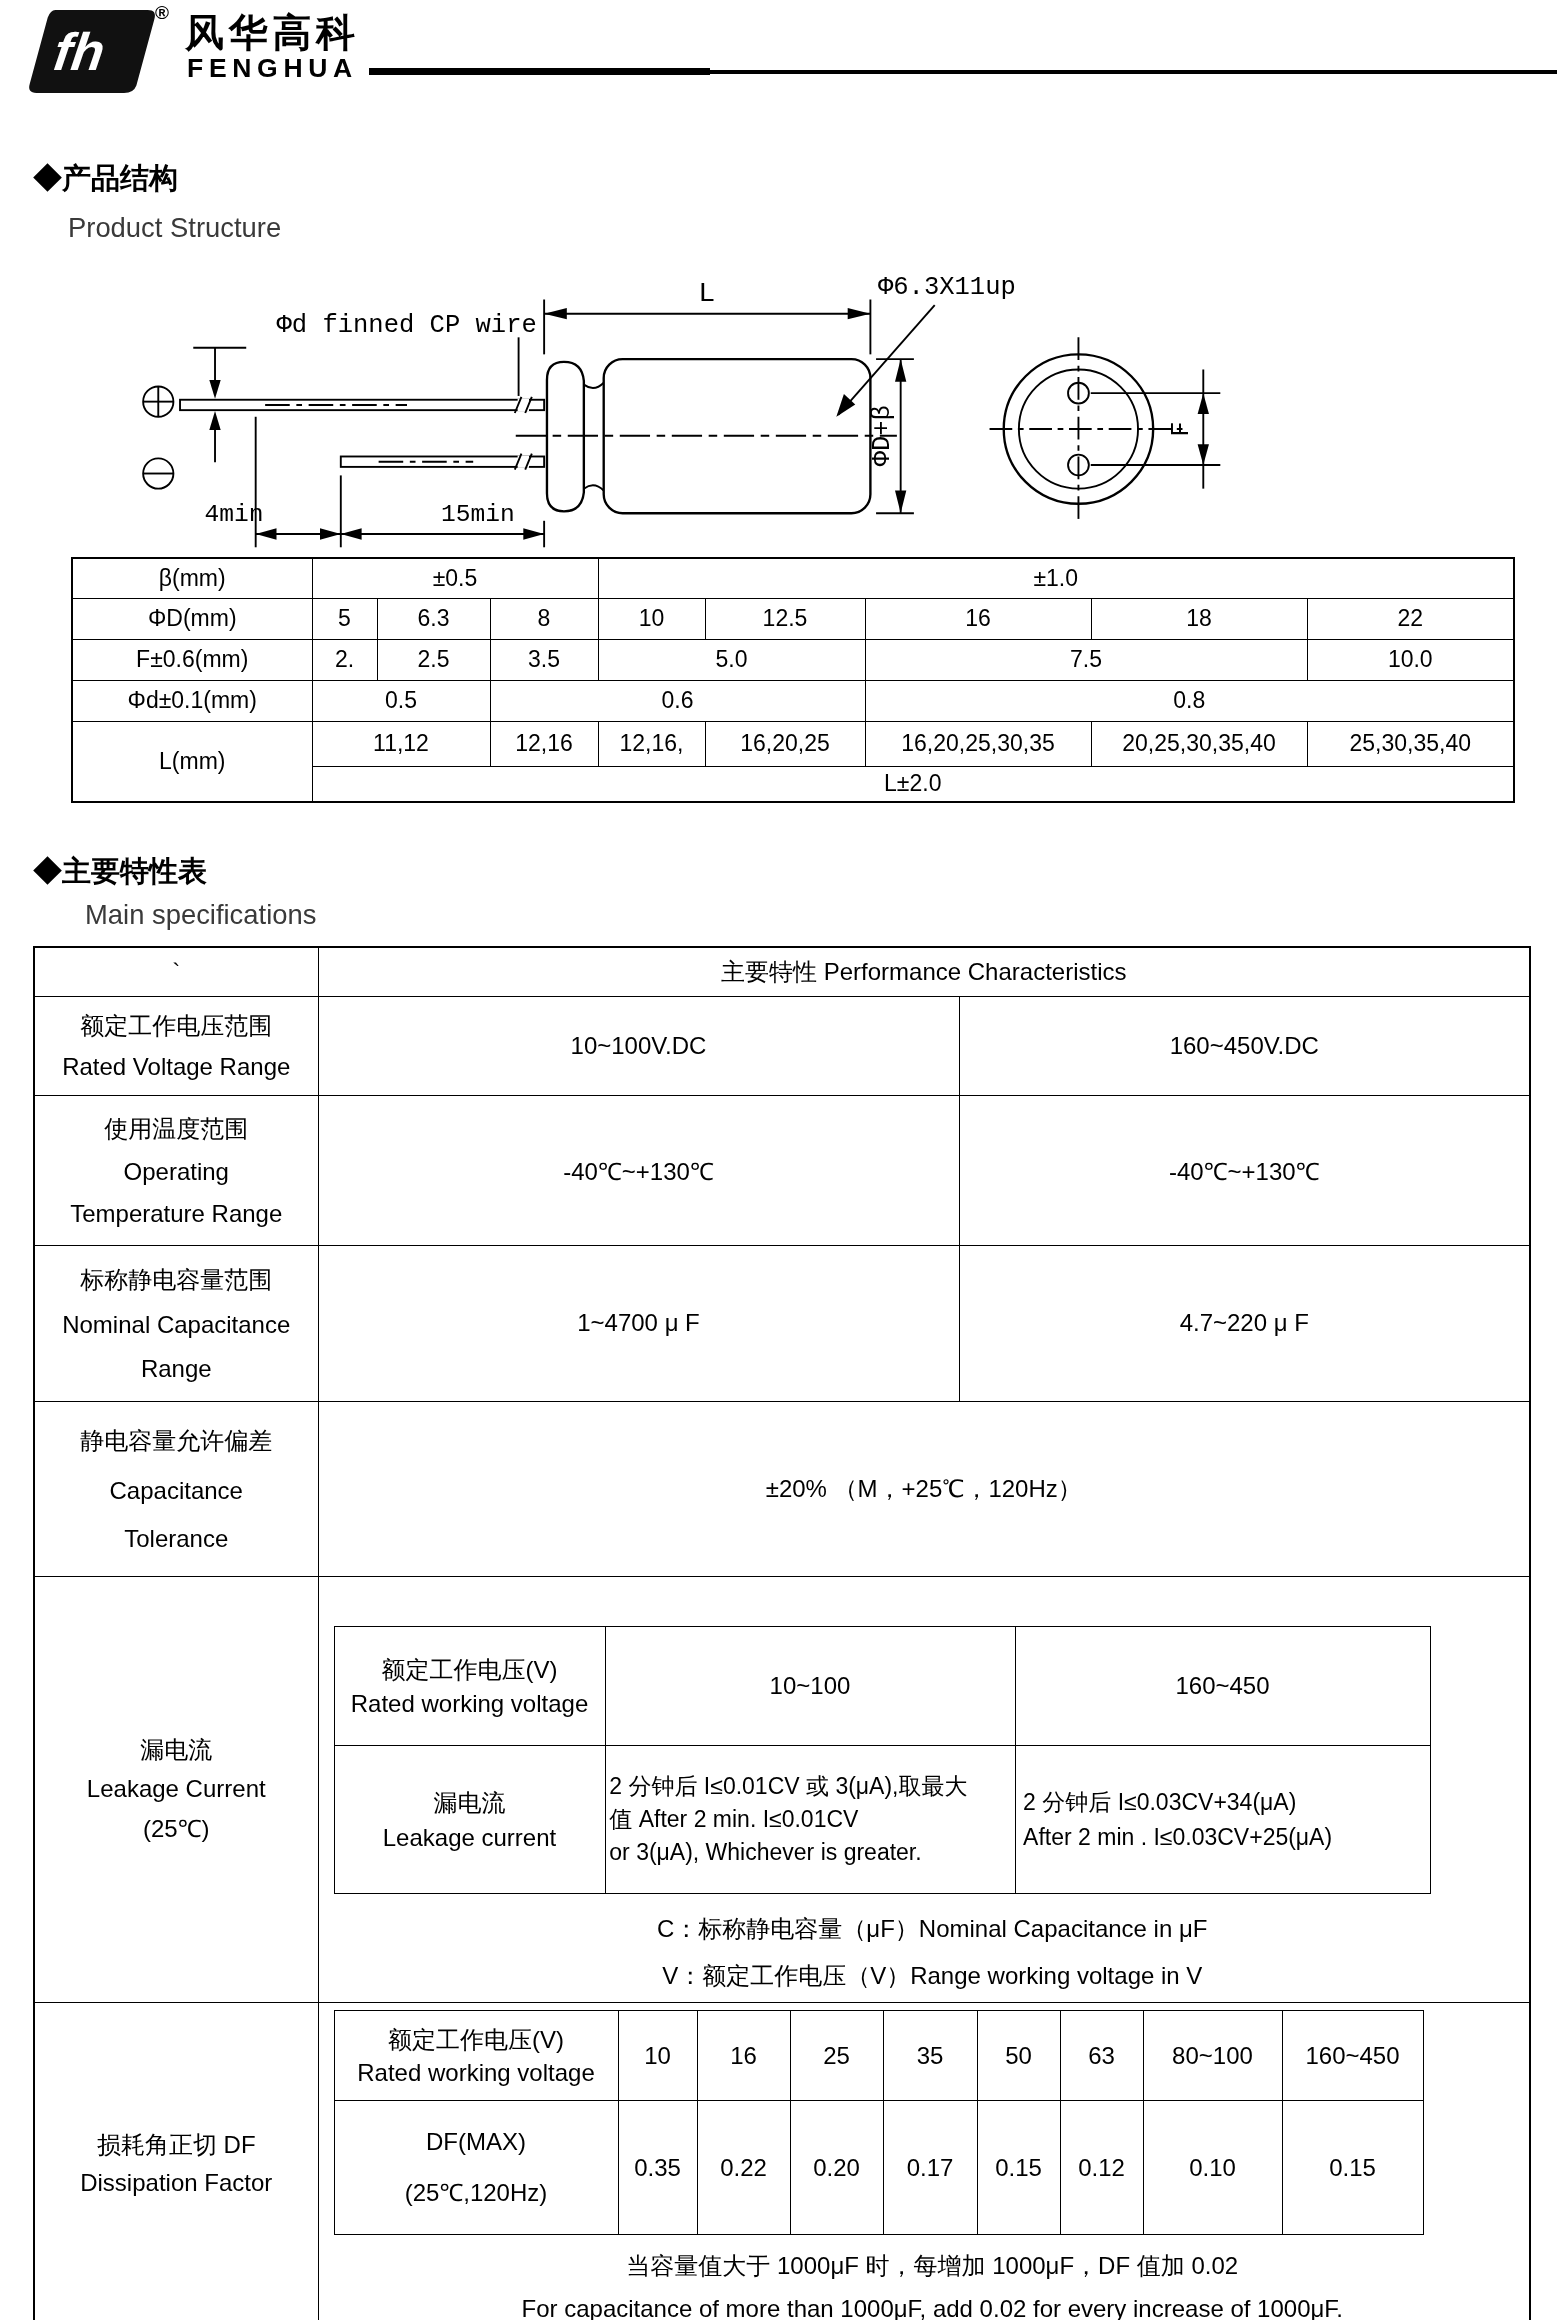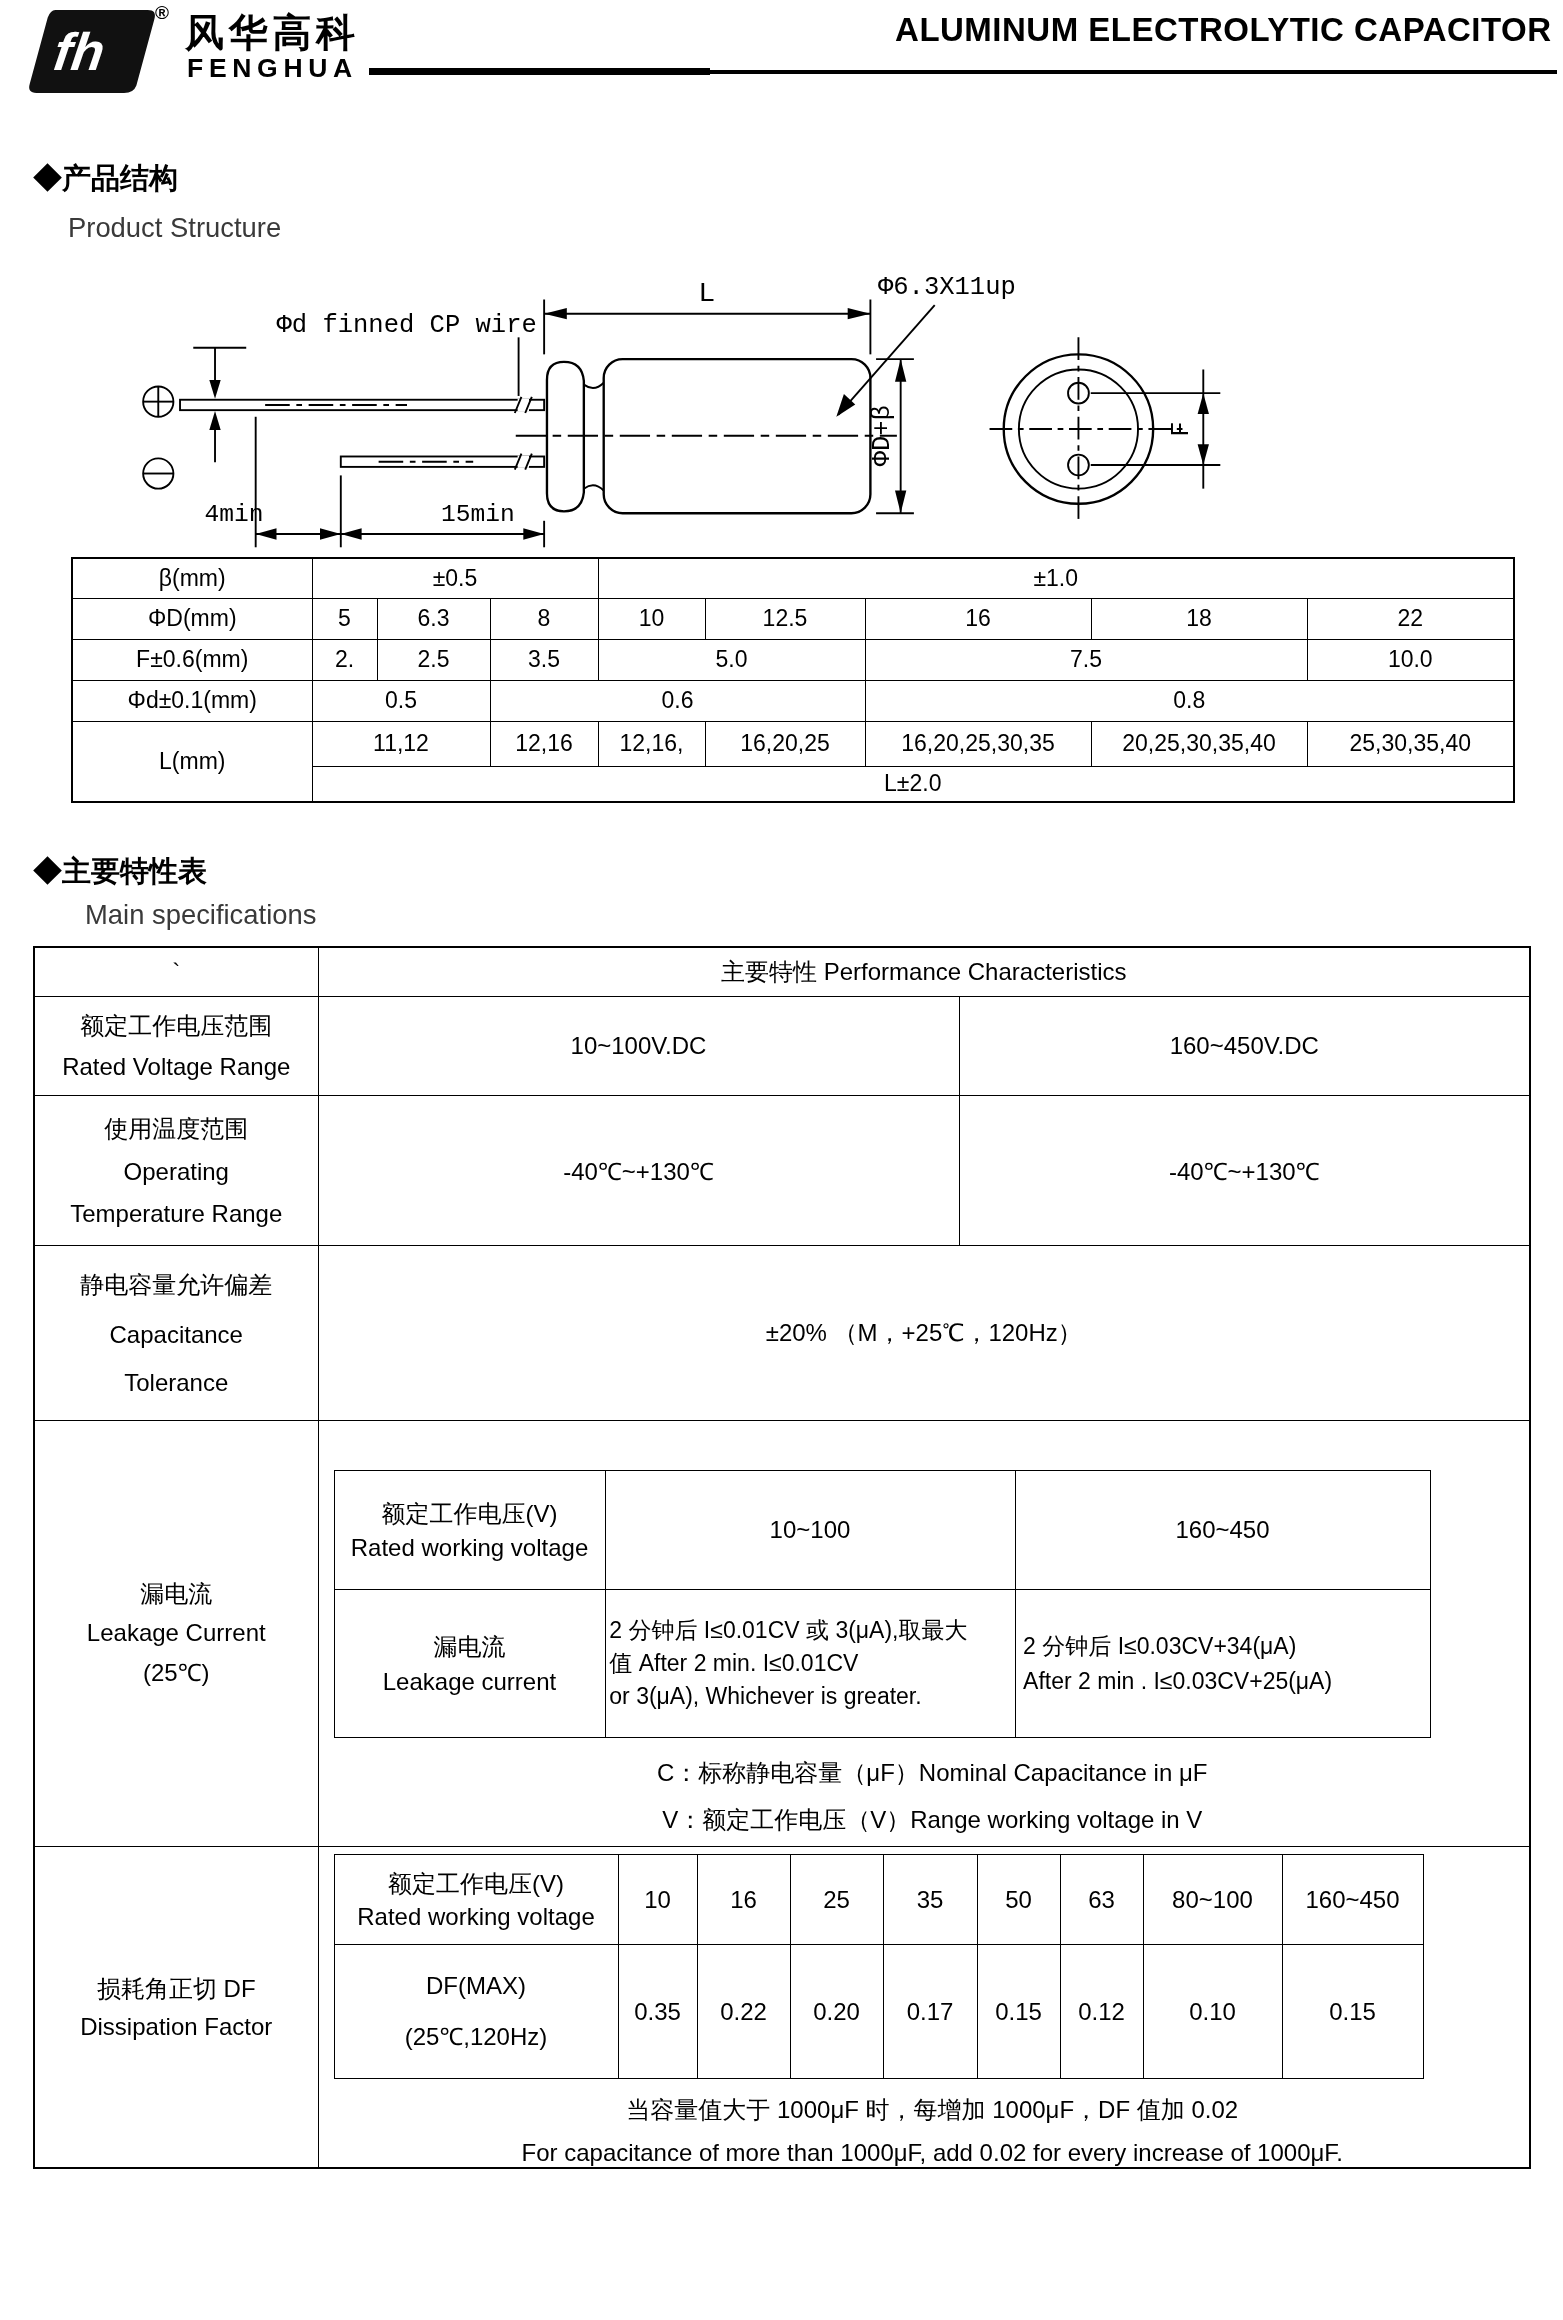--- a/index.html
+++ b/index.html
@@ -51,21 +51,20 @@
 
 <div class="page">
 
   <svg class="logo-svg" width="132" height="91" viewBox="0 0 140 96">
     <path d="M30,4 L128,4 Q138,4 135,14 L116,84 Q113,92 103,92 L10,92 Q0,92 3,82 L22,12 Q25,4 30,4 Z" fill="#111"></path>
     <text x="36" y="68" font-size="56" font-style="italic" font-weight="bold" fill="#fff" transform="skewX(-8)">fh</text>
   </svg>
   <div class="reg-mark">®</div>
   <div class="logo-cn">风华高科</div>
   <div class="logo-en">FENGHUA</div>
-  <div class="doc-title">ALUMINUM ELECTROLYTIC CAPACITOR</div>
   <div class="rule-thick"></div>
   <div class="rule-thin"></div>
 
   <div class="sec-zh" style="top:159px; left:33px;">◆产品结构</div>
   <div class="sec-en" style="top:212px; left:68px;">Product Structure</div>
 
   <svg class="drawing" width="1563" height="331" viewBox="0 0 1652 350">
     <g fill="none" stroke="#000" stroke-width="2">
 
       <g>
@@ -257,20 +256,31 @@
           <div class="stack h150">
             <span>使用温度范围</span>
             <span>Operating</span>
             <span>Temperature Range</span>
           </div>
         </td>
         <td>-40℃~+130℃</td>
         <td>-40℃~+130℃</td>
       </tr>
 
+      <tr style="height:156px">
+        <td>
+          <div class="stack h158">
+            <span>标称静电容量范围</span>
+            <span>Nominal Capacitance</span>
+            <span>Range</span>
+          </div>
+        </td>
+        <td>1~4700 μ F</td>
+        <td>4.7~220 μ F</td>
+      </tr>
 
       <tr style="height:175px">
         <td>
           <div class="stack h178">
             <span>静电容量允许偏差</span>
             <span>Capacitance</span>
             <span>Tolerance</span>
           </div>
         </td>
         <td colspan="2">±20% （M，+25℃，120Hz）</td>

